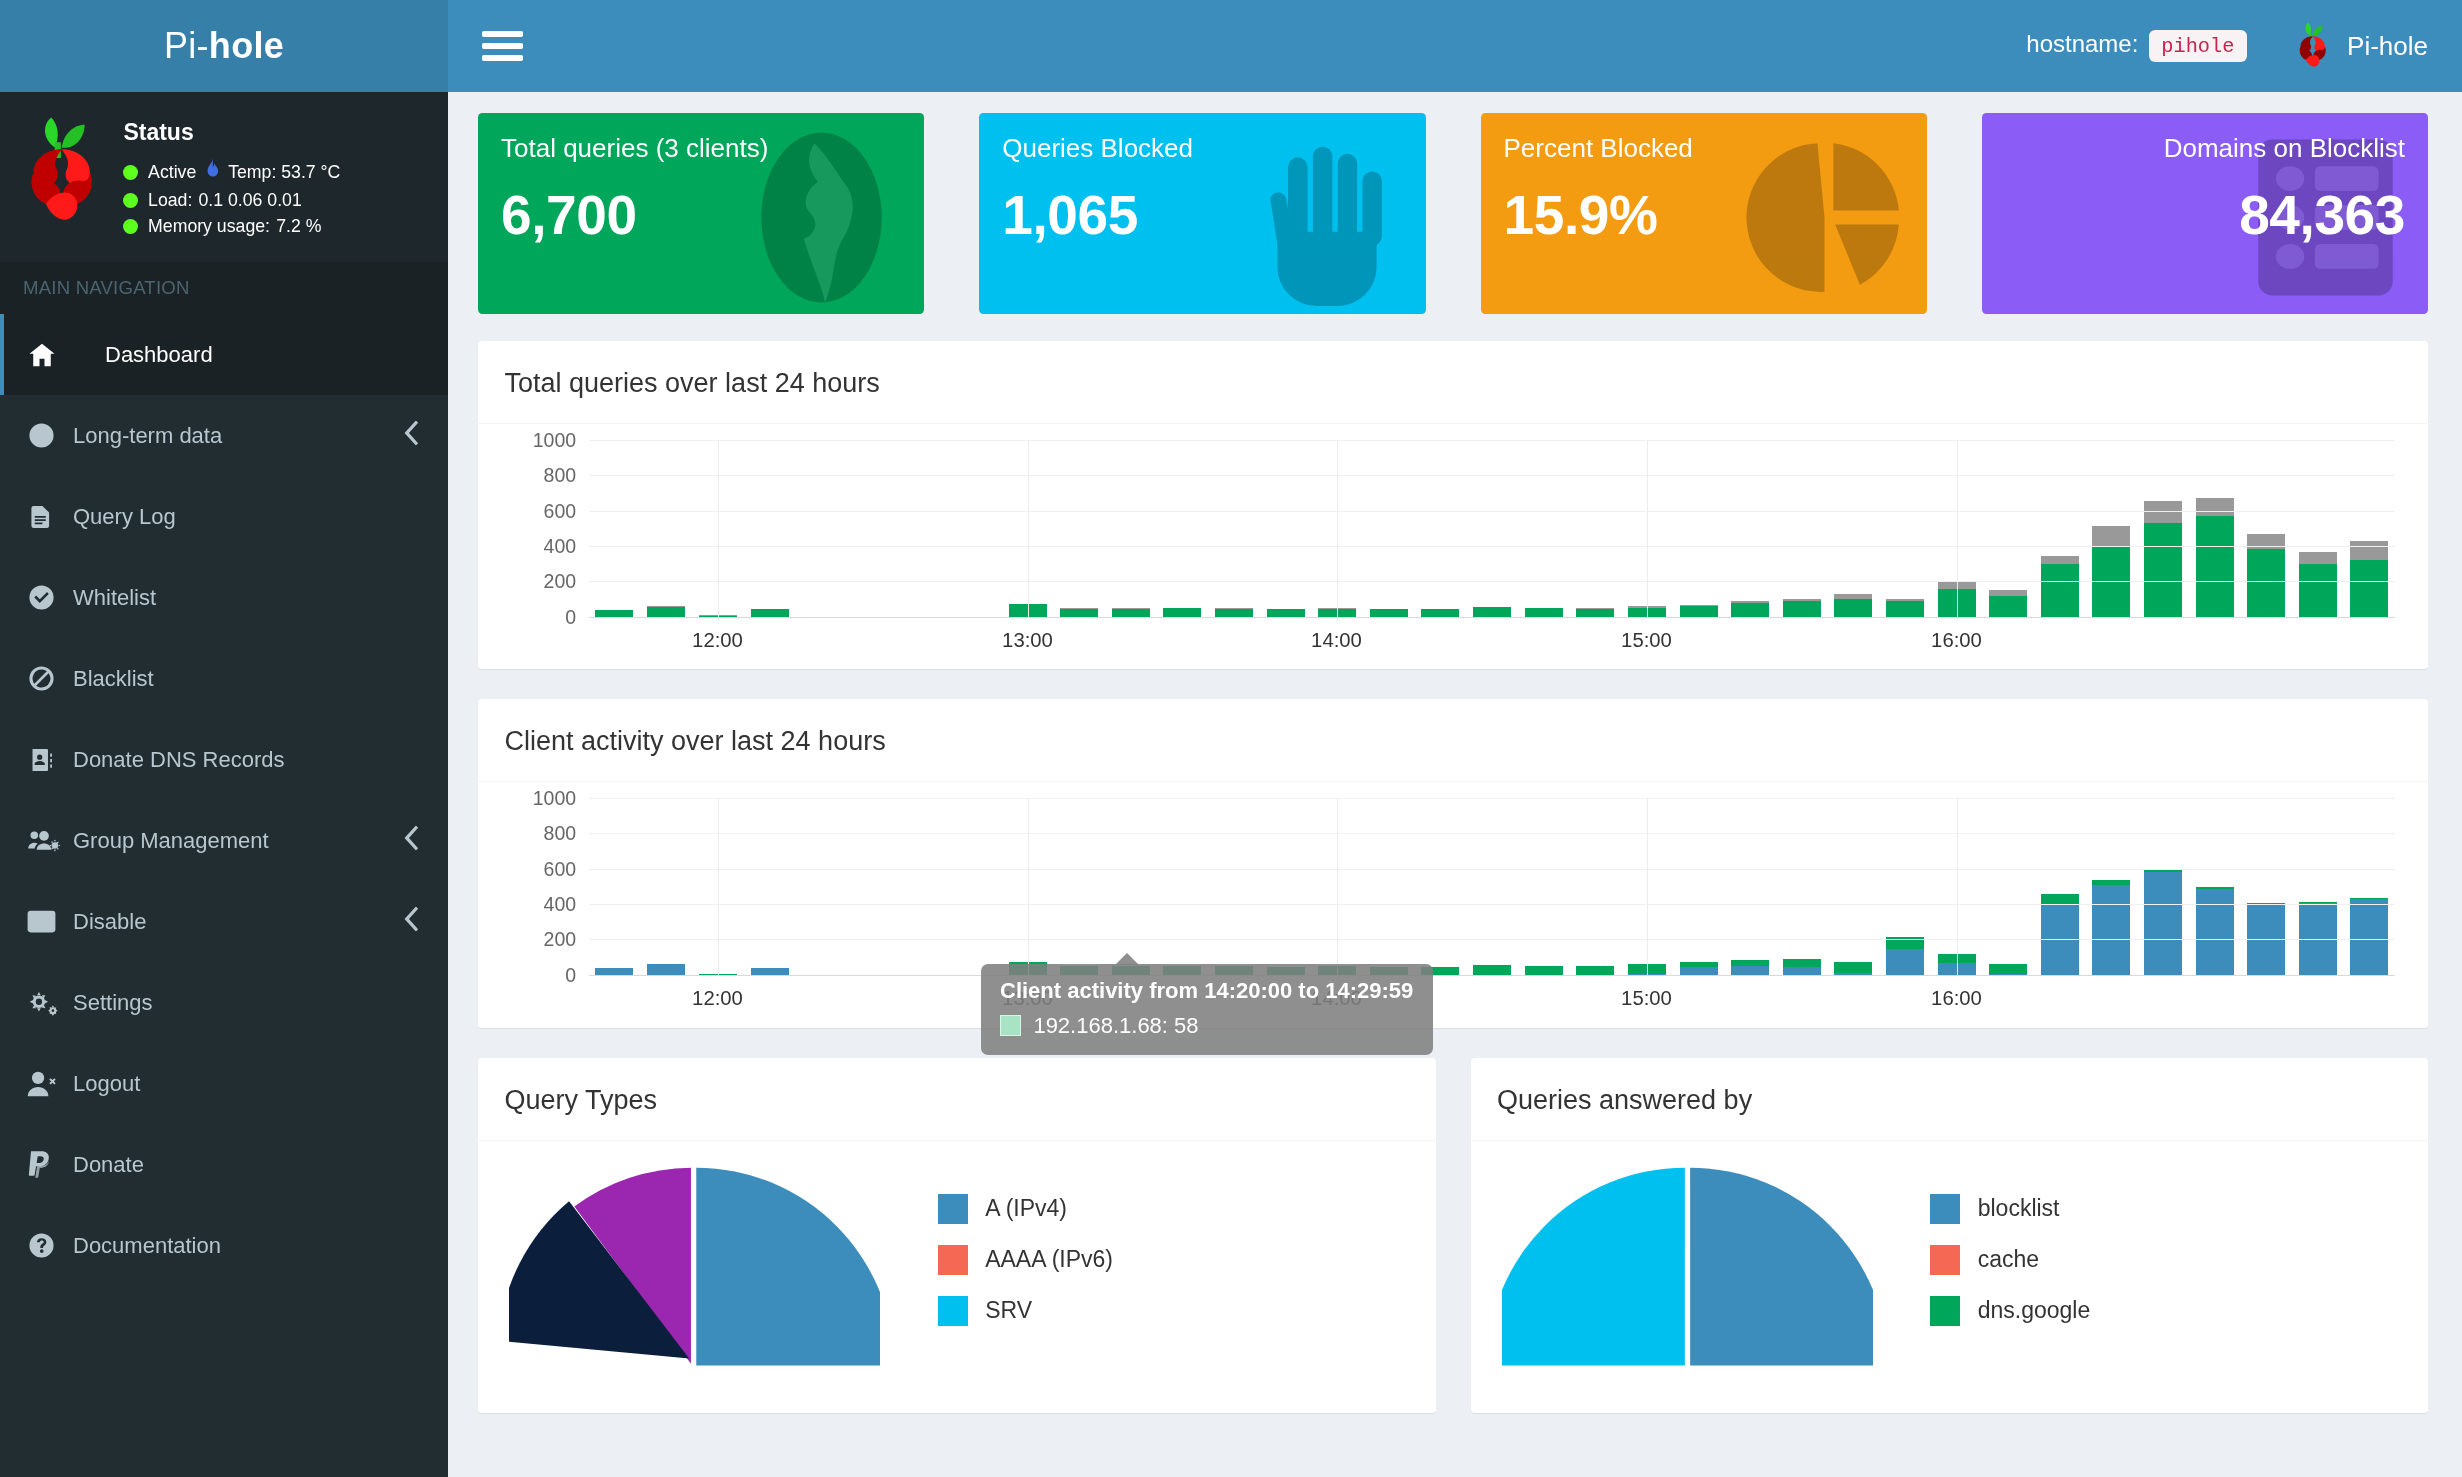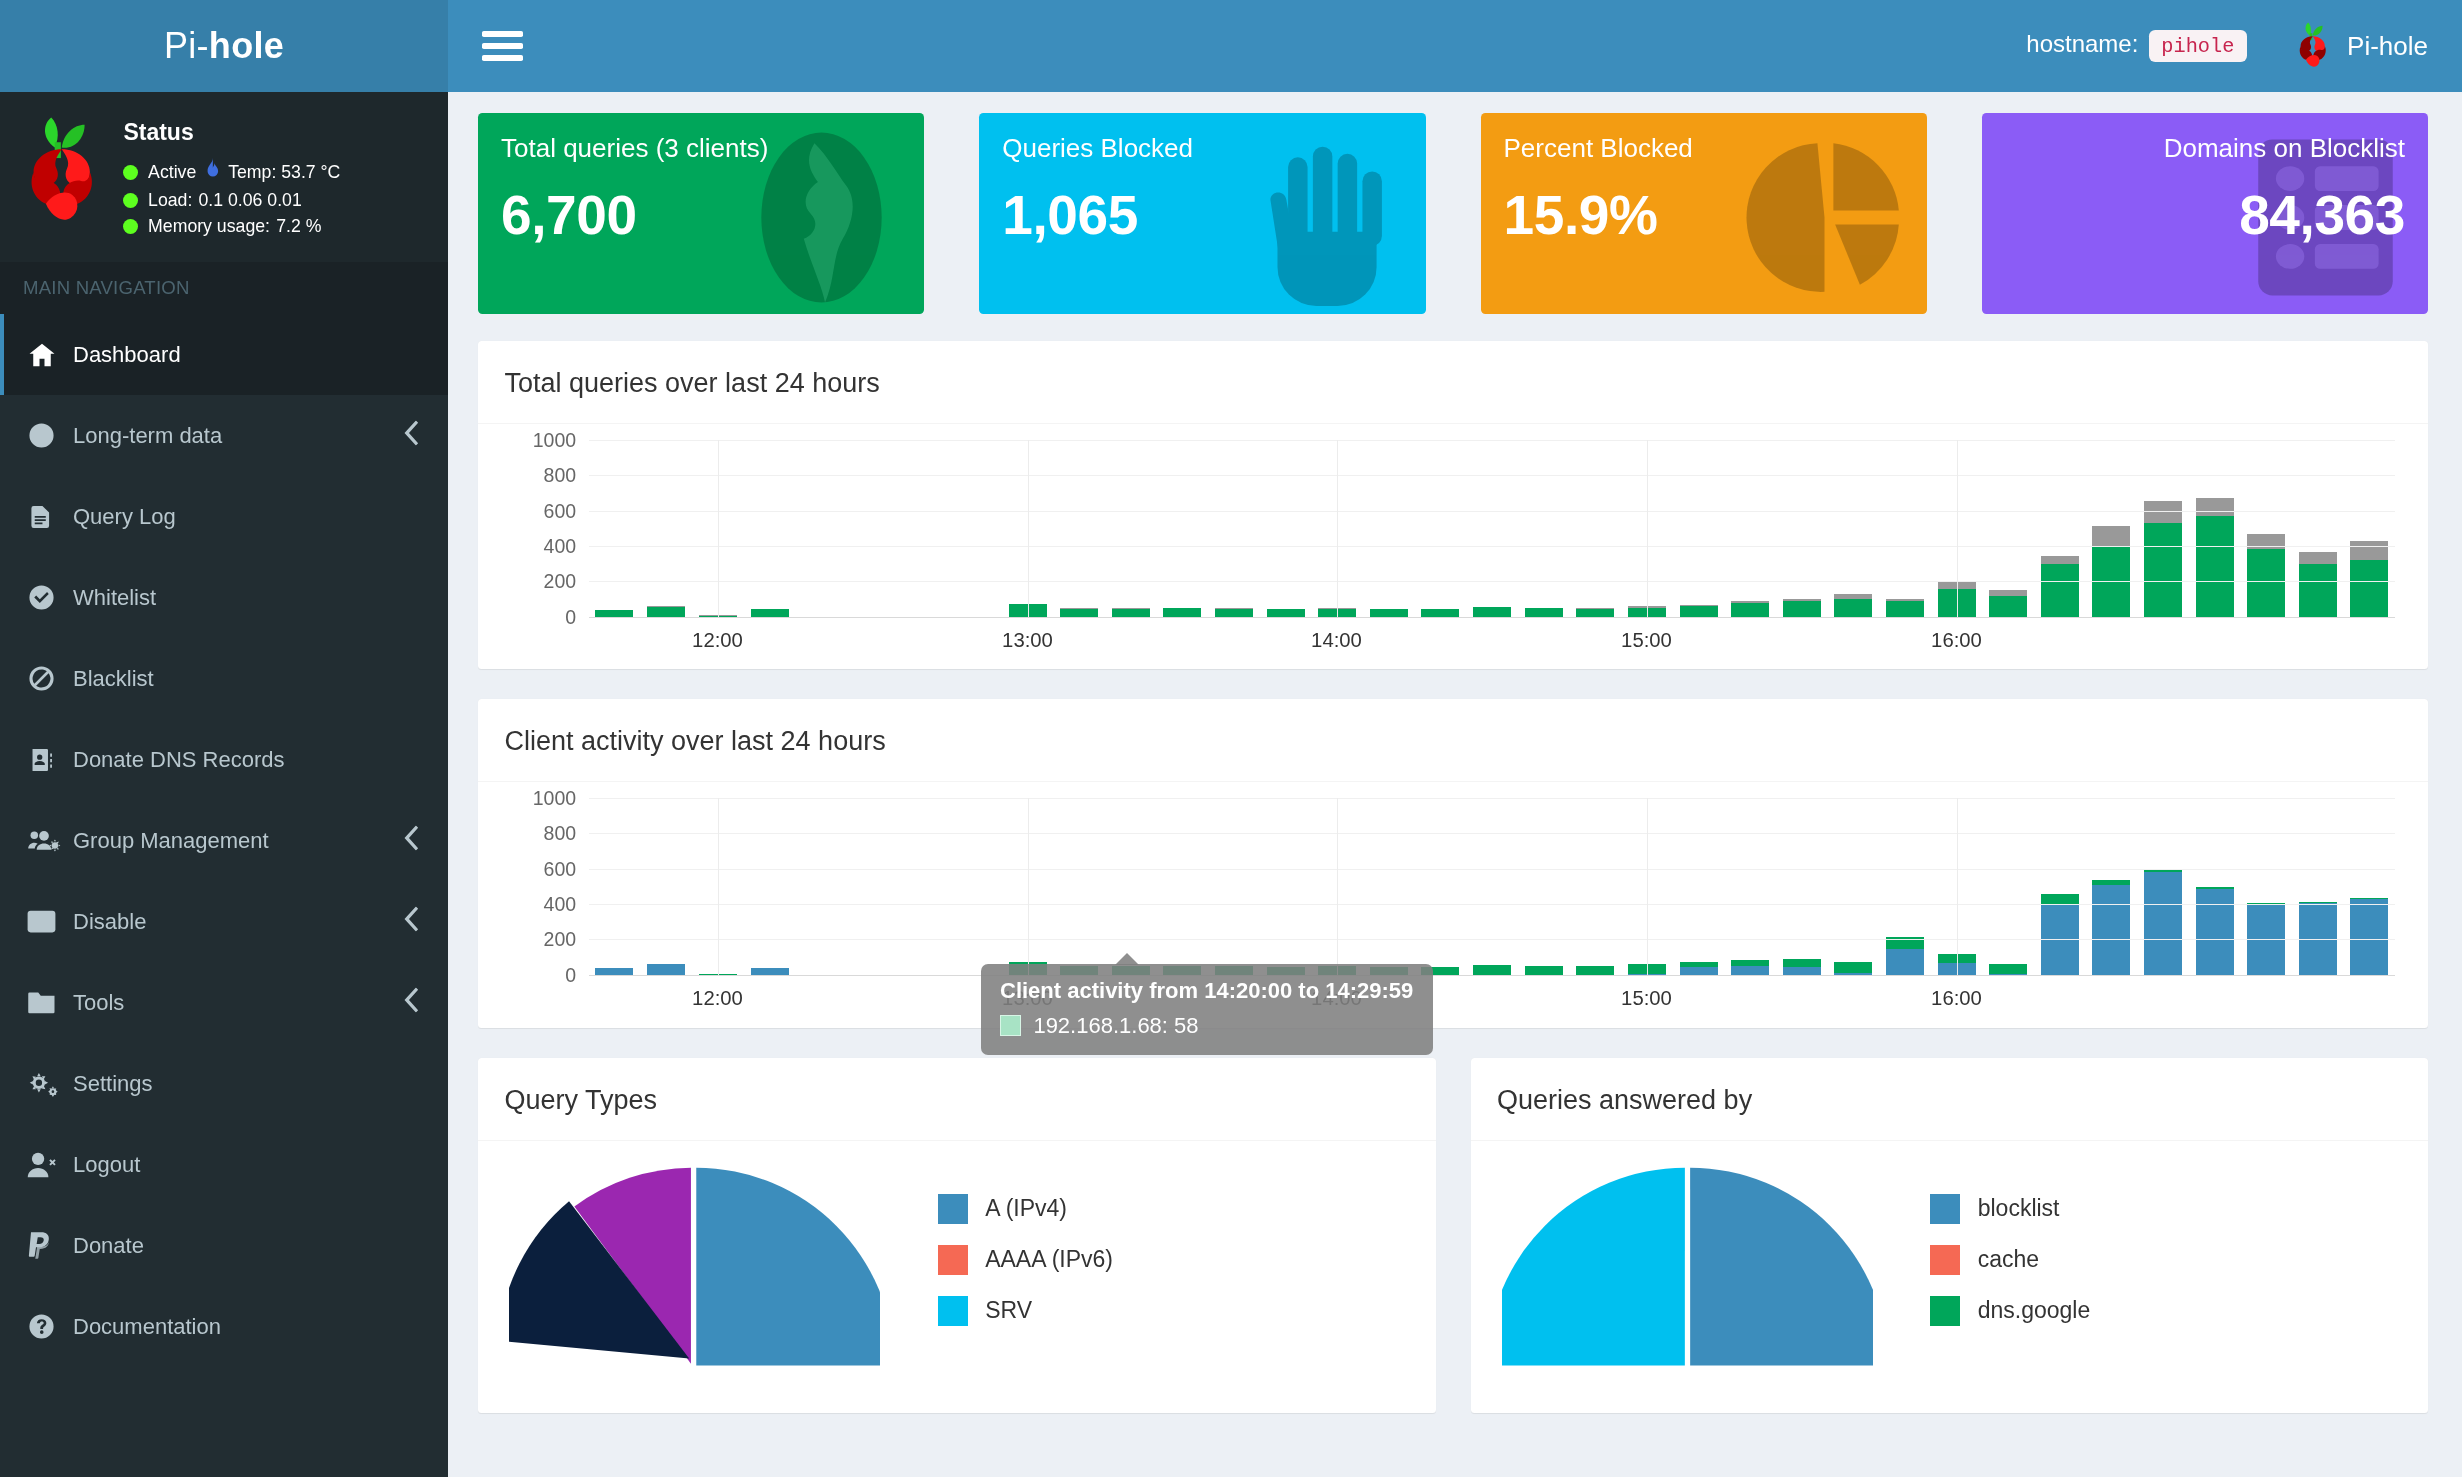--- a/index.html
+++ b/index.html
@@ -36,21 +36,21 @@
   .nav-header {
     color:#4b646f; background:#1a2226; padding:15px 25px 15px 23px;
     font-size:18.6px; letter-spacing:0.2px;
   }
   .nav-list { list-style:none; }
   .nav-item {
     display:flex; align-items:center; padding:0 23px 0 23px;
     height:81px; color:#b8c7ce; font-size:22px; cursor:pointer;
     border-left:4.4px solid transparent; position:relative;
   }
-  .nav-item.active { background:#1a2226; color:#fff; border-left-color:#3c8dbc; }
+  .nav-item.active { background:#1a2226; color:#fff; border-left-color:#3c8dbc;gap:32px; }
   .nav-item .nv-icon { width:39px; flex:0 0 39px; display:flex; align-items:center; justify-content:flex-start; }
   .nav-item .nv-icon svg { fill:currentColor; }
   .nav-item .nv-label { padding-left:7px; white-space:nowrap; }
   .nav-item .nv-arrow { position:absolute; right:26.5px; top:50%; transform:translateY(-50%); }
   .nav-item .nv-arrow svg { fill:#b8c7ce; }
 
   
   .main { flex:1 1 auto; display:flex; flex-direction:column; min-width:0; }
   .topbar {
     height:92px; background:#3c8dbc; display:flex; align-items:center;
@@ -245,31 +245,20 @@
               <path d="M9.8 1.6 8.2 0 0 9l8.2 9 1.6-1.6L3.2 9z"></path>
             </svg></span>
         </li>
         <li class="nav-item">
           <span class="nv-icon">
             <svg width="29" height="23" viewBox="0 0 24 19">
               <rect x="0.5" y="0.5" width="23" height="18" rx="2.5"></rect>
             </svg>
           </span>
           <span class="nv-label">Disable</span>
-          <span class="nv-arrow"><svg width="17.7" height="25" viewBox="0 0 12 18">
-              <path d="M9.8 1.6 8.2 0 0 9l8.2 9 1.6-1.6L3.2 9z"></path>
-            </svg></span>
-        </li>
-        <li class="nav-item">
-          <span class="nv-icon">
-            <svg width="30" height="25" viewBox="0 0 24 20">
-              <path d="M2 2h7l2 2.6h11a0 0 0 0 1 0 0v13a1 1 0 0 1-1 1H2a1 1 0 0 1-1-1V3a1 1 0 0 1 1-1z"></path>
-            </svg>
-          </span>
-          <span class="nv-label">Tools</span>
           <span class="nv-arrow"><svg width="17.7" height="25" viewBox="0 0 12 18">
               <path d="M9.8 1.6 8.2 0 0 9l8.2 9 1.6-1.6L3.2 9z"></path>
             </svg></span>
         </li>
         <li class="nav-item">
           <span class="nv-icon">
             <svg width="34" height="28" viewBox="0 0 26 22">
               <path d="M9 2.4l1.4 2.5h-2.8zM9 17.6L7.6 15.1h2.8zM1.8 10l2.5-1.4v2.8zM16.2 10l-2.5 1.4V8.6zM3.9 4.9l2.8.5-1.4 2.5zM14.1 15.1l-2.8-.5 1.4-2.5zM14.1 4.9l-1.4 2.5-1.4-2.5zM3.9 15.1l1.4-2.5 1.4 2.5z"></path>
               <circle cx="9" cy="10" r="3.7" fill="none" stroke="currentColor" stroke-width="2.4"></circle>
               <path d="M20 12.8l.9 1.6h-1.8zM20 21.2l-.9-1.6h1.8zM16.2 17l1.6-.9v1.8zM23.8 17l-1.6.9v-1.8zM17.3 14.3l1.5.2-.8 1.3zM22.7 19.7l-1.5-.2.8-1.3zM22.7 14.3l-.7 1.5-1.3-.8zM17.3 19.7l.7-1.5 1.3.8z"></path>

